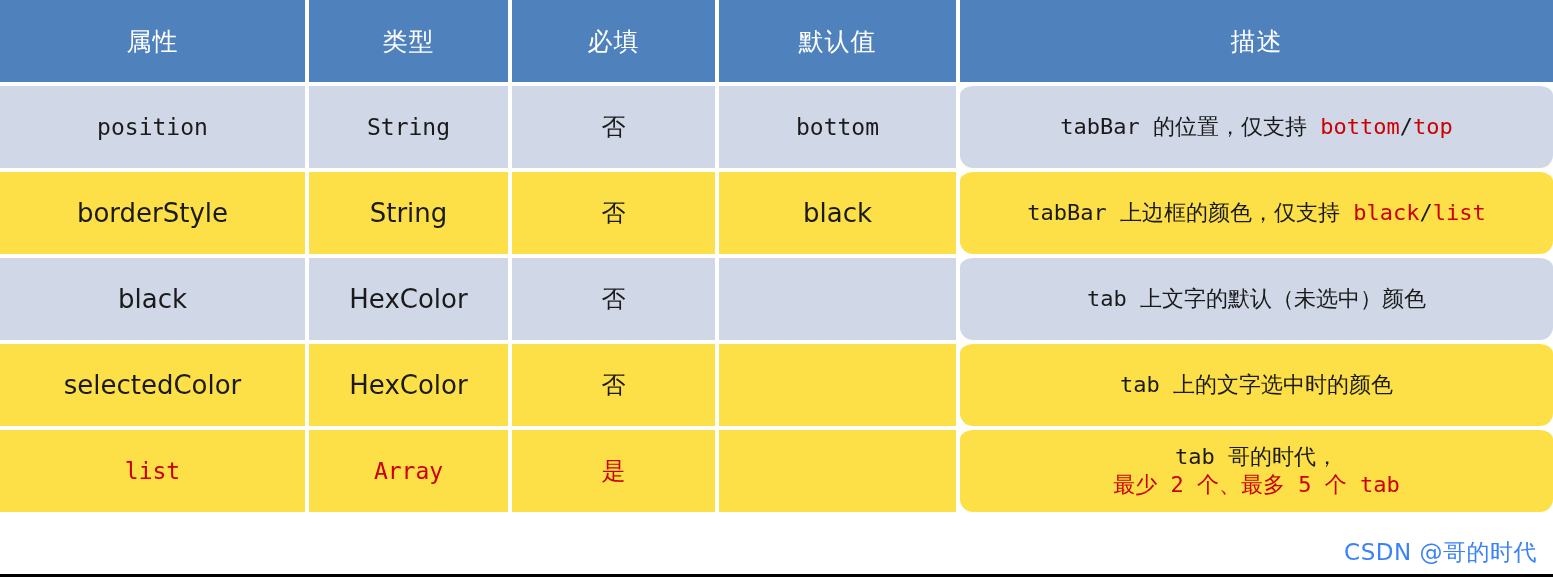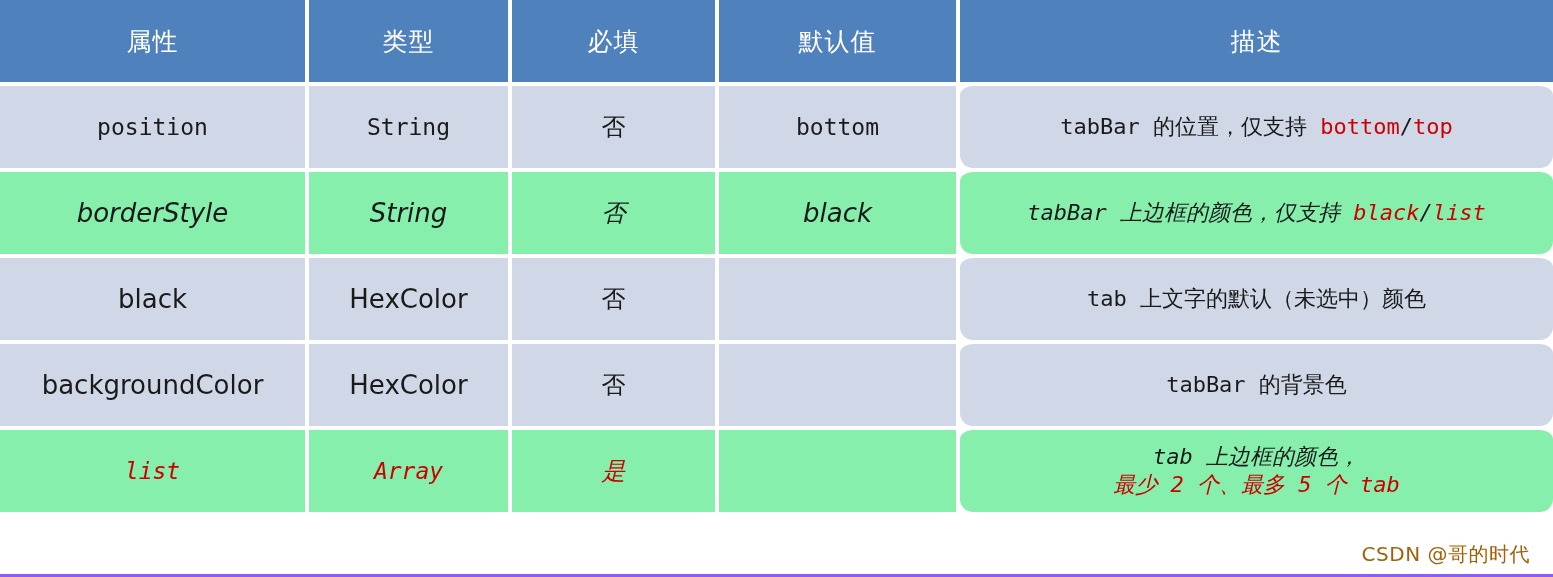--- a/index.html
+++ b/index.html
@@ -11,21 +11,21 @@
     width: 1553px;
     height: 577px;
     font-family: "Liberation Sans", sans-serif;
     overflow: hidden;
   }
   .table-wrap {
     position: relative;
     width: 1553px;
     height: 577px;
     box-sizing: border-box;
-    border-bottom: 3px solid #8b5cf6;
+    border-bottom: 3px solid #000000;
     background: #ffffff;
   }
   table.api-table {
     width: 1553px;
     border-collapse: separate;
     border-spacing: 0;
     table-layout: fixed;
   }
   table.api-table col.c-attr { width: 309px; }
   table.api-table col.c-type { width: 203px; }
@@ -53,21 +53,21 @@
     vertical-align: middle;
     border-right: 4px solid #ffffff;
     border-top: 4px solid #ffffff;
     color: #1a1a1a;
     font-size: 24px;
     padding: 0 6px;
   }
   tbody td:last-child { border-right: none; border-radius: 13px; }
 
   tbody tr.row-dark td { background: #d0d8e8; }
-  tbody tr.row-light td { background: #86efac; font-style: italic; }
+  tbody tr.row-light td { background: #fde047; }
 
   
   .mono {
     font-family: "DejaVu Sans Mono", "Liberation Mono", monospace;
     font-size: 23px;
     letter-spacing: 0px;
   }
   .sans {
     font-family: "DejaVu Sans", "Liberation Sans", sans-serif;
     font-size: 26px;
@@ -85,24 +85,24 @@
   .red { color: #cc0000; }
   .blk { color: #1a1a1a; }
 
   .last-row-desc {
     position: relative;
   }
   .desc-line { display: block; white-space: nowrap; }
 
   .watermark {
     position: absolute;
-    right: 23px;
+    right: 16px;
     bottom: 6px;
-    color: #a16207;
-    font-size: 20px;
+    color: #3b82f6;
+    font-size: 23px;
     font-family: "DejaVu Sans", "Liberation Sans", sans-serif;
     white-space: nowrap;
     pointer-events: none;
     letter-spacing: 0.5px;
   }
 </style>
 </head>
 <body>
 
 <div class="table-wrap">
@@ -142,36 +142,36 @@
       </tr>
 
       <tr class="row-dark">
         <td class="sans">black</td>
         <td class="sans">HexColor</td>
         <td class="cjk">否</td>
         <td class="sans"></td>
         <td class="desc"><span class="blk">tab 上文字的默认（未选中）颜色</span></td>
       </tr>
 
-
-      <tr class="row-dark">
-        <td class="sans">backgroundColor</td>
+      <tr class="row-light">
+        <td class="sans">selectedColor</td>
         <td class="sans">HexColor</td>
         <td class="cjk">否</td>
         <td class="sans"></td>
-        <td class="desc"><span class="blk">tabBar 的背景色</span></td>
+        <td class="desc"><span class="blk">tab 上的文字选中时的颜色</span></td>
       </tr>
+
 
       <tr class="row-light">
         <td class="mono red">list</td>
         <td class="mono red">Array</td>
         <td class="cjk red">是</td>
         <td class="mono red"></td>
         <td class="desc last-row-desc">
-          <span class="desc-line blk">tab 上边框的颜色，</span>
+          <span class="desc-line blk">tab 哥的时代，</span>
           <span class="desc-line red">最少 2 个、最多 5 个 tab</span>
         </td>
       </tr>
 
     </tbody>
   </table>
 
   <div class="watermark">CSDN @哥的时代</div>
 </div>
 

